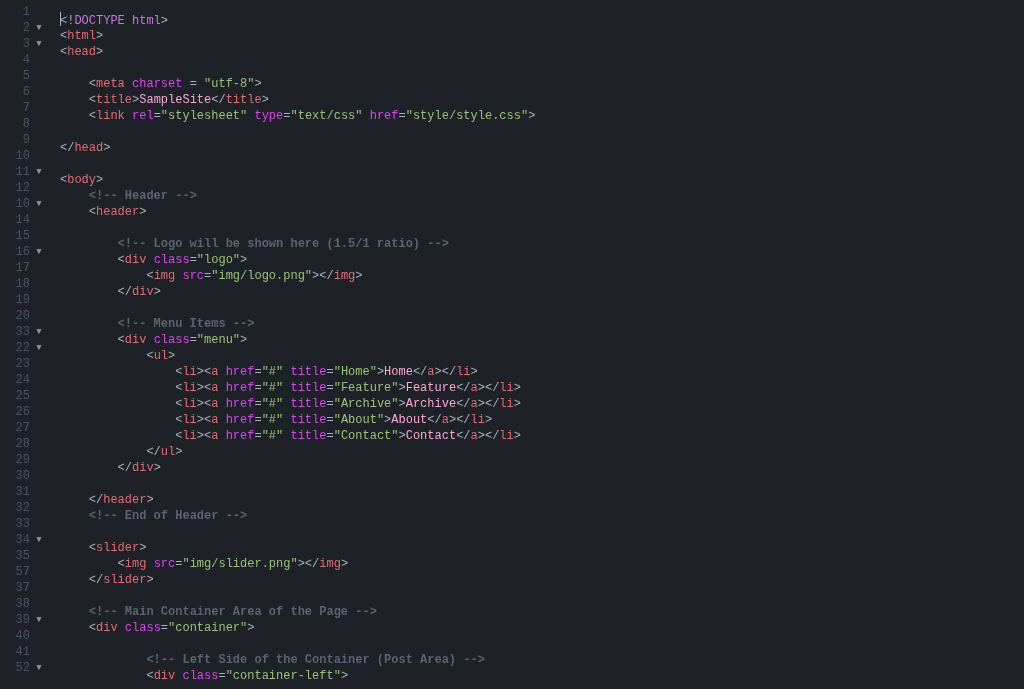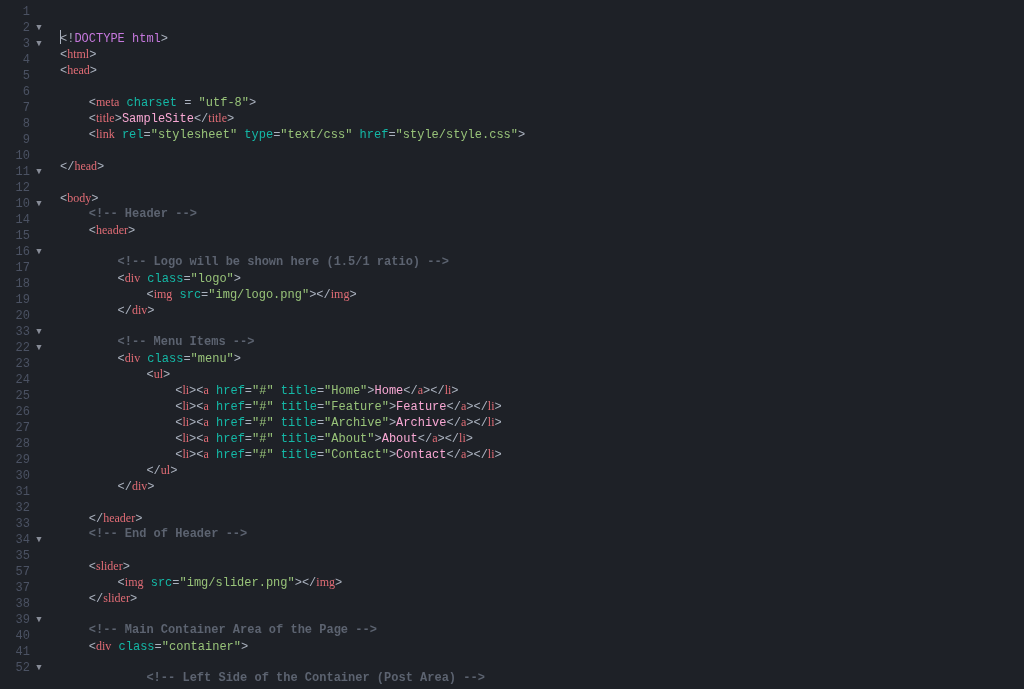--- a/index.html
+++ b/index.html
@@ -36,26 +36,25 @@
     .gutter .fold {
       width: 10px;
       color: #888d98;
       font-size: 9px;
       text-align: center;
     }
     .code {
       padding: 12px 0 4px 10px;
       white-space: pre;
       flex: 1;
-      margin-top: 18px;
     }
     .code .line { height: 16px; }
     .tag-br    { color: #abb2bf; } 
-    .tag-nm    { color: #e06c75; font-family: Liberation Serif, serif; } 
-    .attr-nm   { color: #14b8a6; } 
+    .tag-nm    { color: #e06c75; } 
+    .attr-nm   { color: #d946ef; } 
     .attr-eq   { color: #abb2bf; }
     .attr-val  { color: #98c379; } 
     .text      { color: #f9a8d4; }
     .comment   { color: #5c6370; font-weight: bold; }
     .kw        { color: #c678dd; } 
     .cursor {
       display: inline-block;
       width: 1px;
       height: 14px;
       background: #abb2bf;

